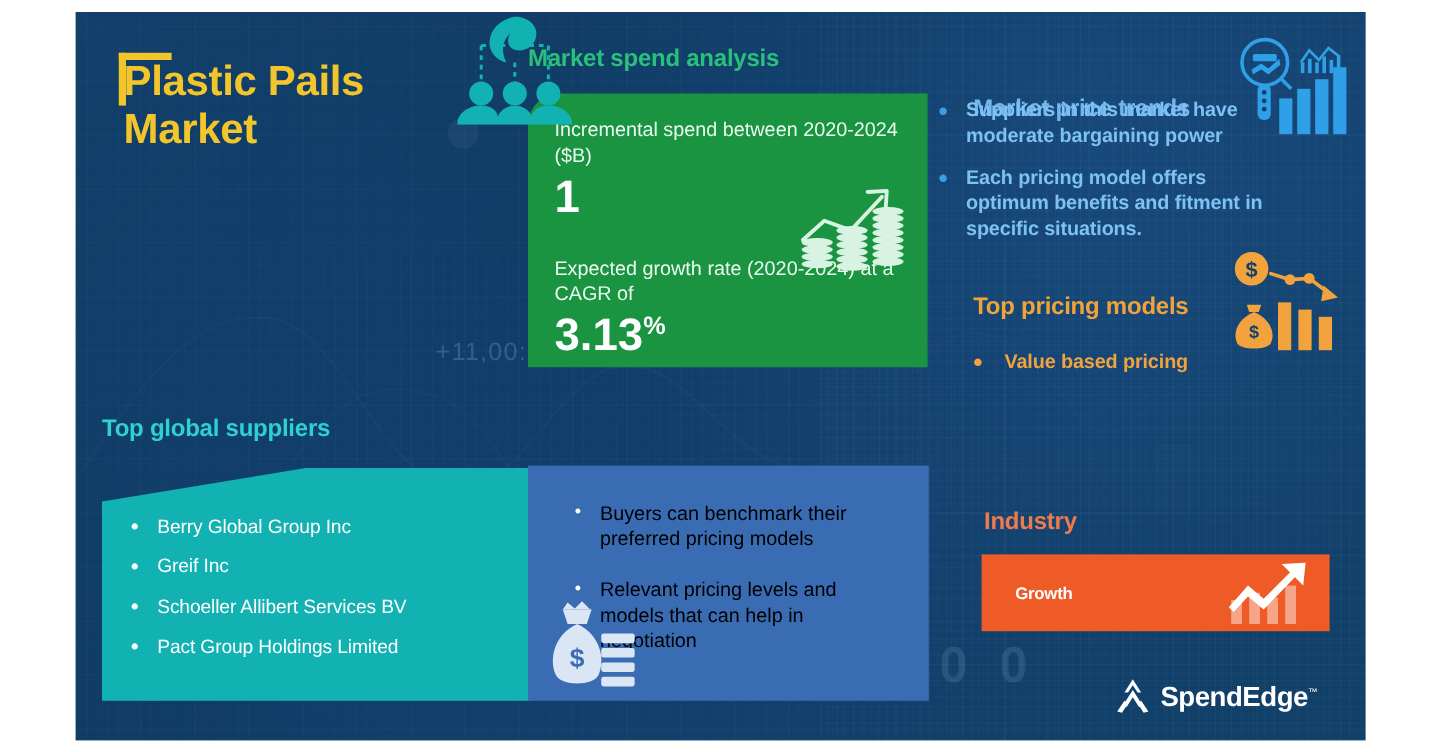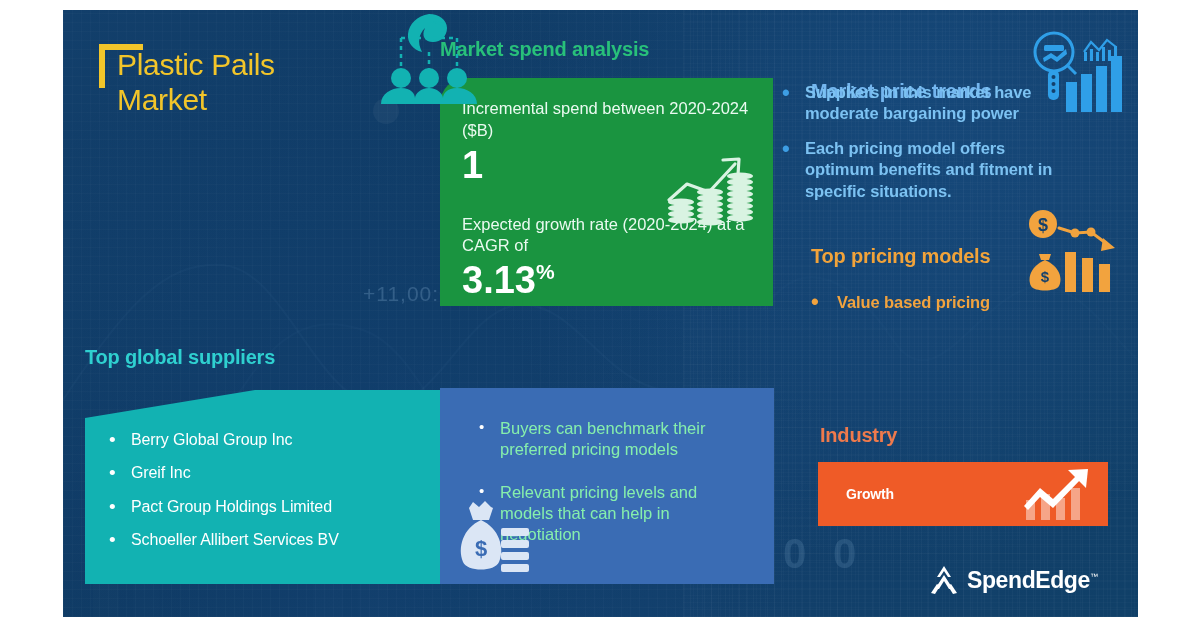--- a/index.html
+++ b/index.html
@@ -69,24 +69,23 @@
     z-index: 6;
   }
   .corner-mark {
     position: absolute; left: -4px; top: -4px;
     width: 44px; height: 44px;
     border-left: 6px solid #f2c52a;
     border-top: 6px solid #f2c52a;
   }
   #headline .title {
     position: relative;
-    margin-left: 14px;
     color: #f2c52a;
-    font-size: 30px;
-    font-weight: 400;
+    font-size: 35px;
+    font-weight: 700;
     line-height: 1.15;
     letter-spacing: -0.3px;
   }
 
   
   .sec-head {
     position: absolute;
     font-size: 20px;
     font-weight: 700;
     letter-spacing: -0.2px;
@@ -137,21 +136,21 @@
 
   
   #blue-panel {
     position: absolute; left: 377px; top: 378px;
     width: 334px; height: 196px;
     background: #3a6cb4;
     z-index: 5;
   }
   #blue-panel ul { list-style: none; margin: 30px 0 0 36px; }
   #blue-panel li {
-    color: #86efac; font-size: 16.5px; line-height: 1.28;
+    color: #000000; font-size: 16.5px; line-height: 1.28;
     margin-bottom: 22px; position: relative; padding-left: 24px;
     max-width: 250px;
   }
   #blue-panel li::before {
     content: "•"; position: absolute; left: 3px; top: -1px;
     font-size: 15px; color: #ffffff;
   }
   .bag-icon { position: absolute; left: 15px; bottom: 8px; width: 74px; height: 78px; }
 
   
@@ -375,22 +374,22 @@
     <div class="sec-head teal" style="left:22px; top:336px;">Top global suppliers</div>
 
     <div id="teal-wrap">
       <svg id="teal-tail" viewBox="0 0 357 34" preserveAspectRatio="none">
         <path d="M0,34 L0,28 L170,0 L357,0 L357,34 Z" fill="#12b2b2"></path>
       </svg>
       <div id="teal-panel">
         <ul>
           <li>Berry Global Group Inc</li>
           <li>Greif Inc</li>
+          <li>Schoeller Allibert Services BV</li>
           <li>Pact Group Holdings Limited</li>
-          <li>Schoeller Allibert Services BV</li>
         </ul>
       </div>
     </div>
 
     <svg class="globe-icon" viewBox="0 0 96 92">
       <g fill="#12b2b2">
         <path d="M48,2 C36,4 28,12 27,22 C26,30 32,38 41,40 C36,30 38,22 44,16 C40,24 44,30 52,30 C60,30 66,24 66,16 C66,8 58,2 48,2 Z"></path>
         <path d="M52,10 C58,8 64,11 66,17 C63,14 57,12 52,10 Z"></path>
       </g>
       <g stroke="#12b2b2" stroke-width="2.5" fill="none" stroke-dasharray="4,4">

